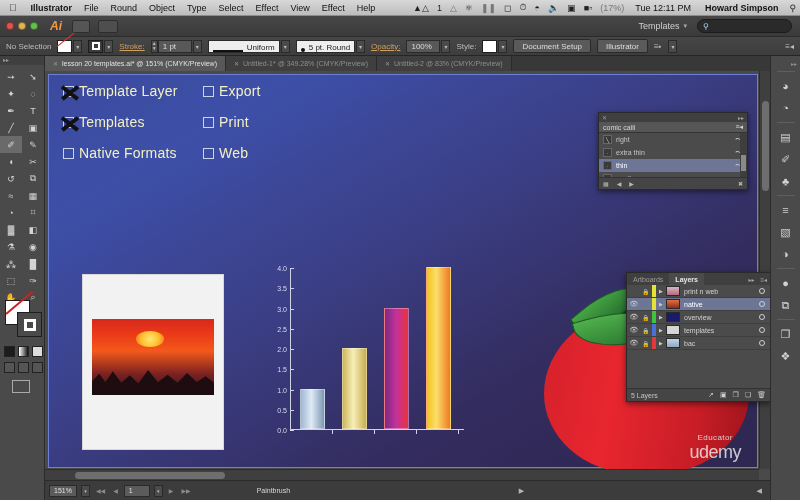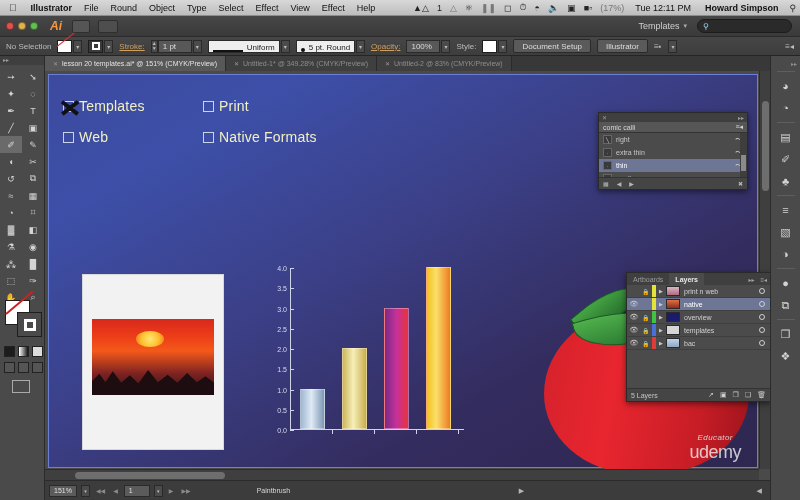--- a/index.html
+++ b/index.html
@@ -123,21 +123,21 @@
   .chkbox.x::before{transform:rotate(38deg);} .chkbox.x::after{transform:rotate(-38deg);}
   .chklabel { color:#f2f0c4; font-size:14px; letter-spacing:.2px; }
 
   .formats { position:absolute; left:34px; top:130px; font-size:43px; letter-spacing:-1px; white-space:nowrap;}
   .formats span { margin-right:6px; font-weight:300;}
   .f-white{color:#f0f0f0;} .f-orange{color:#ef8b2c;}
 
   .watermark { position:absolute; left:228px; top:165px; color:#ffe400; font-size:27px;
                font-family:"Liberation Serif", serif; text-shadow:1px 1px 1px rgba(0,0,0,.5); }
   .udemy { position:absolute; right:16px; bottom:4px; text-align:center; color:#ececec; opacity:.82;}
-  .udemy .e { font-size:8px; letter-spacing:.4px;font-style:italic;}
+  .udemy .e { font-size:8px; letter-spacing:.4px;}
   .udemy .u { font-size:18px; letter-spacing:-.5px; }
 
   
   .photo { position:absolute; left:33px; top:199px; width:142px; height:176px;
            background:#f2f2f2; border:1px solid #d8d8d8; }
   .photo .img { position:absolute; left:9px; top:44px; right:9px; height:76px;
                 background:linear-gradient(#d8281c 0%,#ec3c18 22%,#f4591a 42%,#7d2222 72%,#2a1212 100%);
                 overflow:hidden;}
   .photo .sun { position:absolute; left:36%; top:16%; width:28px; height:16px; border-radius:50%;
                 background:radial-gradient(circle,#ffe873 0%,#ffbe2e 55%,#f4701c 100%); }
@@ -392,39 +392,47 @@
     <span class="x">✕</span>
     <span>Untitled-2 @ 83% (CMYK/Preview)</span>
   </div>
 </div>
 
 <div class="canvaswrap">
   <div class="artboard">
 
     <div class="chklist">
       <div class="chkrow">
+        <div class="chkcol">
+          <span class="chkbox x"></span>
+          <span class="chklabel">Template Layer</span>
+        </div>
+        <div class="chkcol">
+          <span class="chkbox"></span>
+          <span class="chklabel">Export</span>
+        </div>
       </div>
       <div class="chkrow">
         <div class="chkcol">
           <span class="chkbox x"></span>
           <span class="chklabel">Templates</span>
         </div>
         <div class="chkcol">
           <span class="chkbox"></span>
           <span class="chklabel">Print</span>
         </div>
       </div>
       <div class="chkrow">
         <div class="chkcol">
           <span class="chkbox"></span>
-          <span class="chklabel">Web</span>
+          <span class="chklabel">Native Formats</span>
         </div>
         <div class="chkcol">
           <span class="chkbox"></span>
-          <span class="chklabel">Native Formats</span>
+          <span class="chklabel">Web</span>
         </div>
       </div>
     </div>
 
 
 
     <div class="photo">
       <div class="img">
         <div class="sun"></div>
         <div class="trees"></div>

